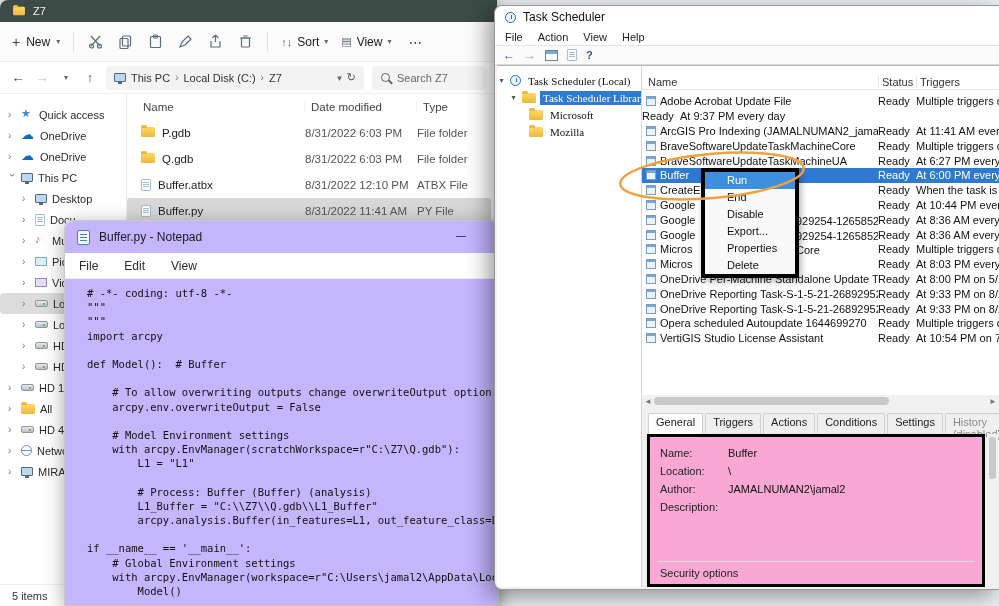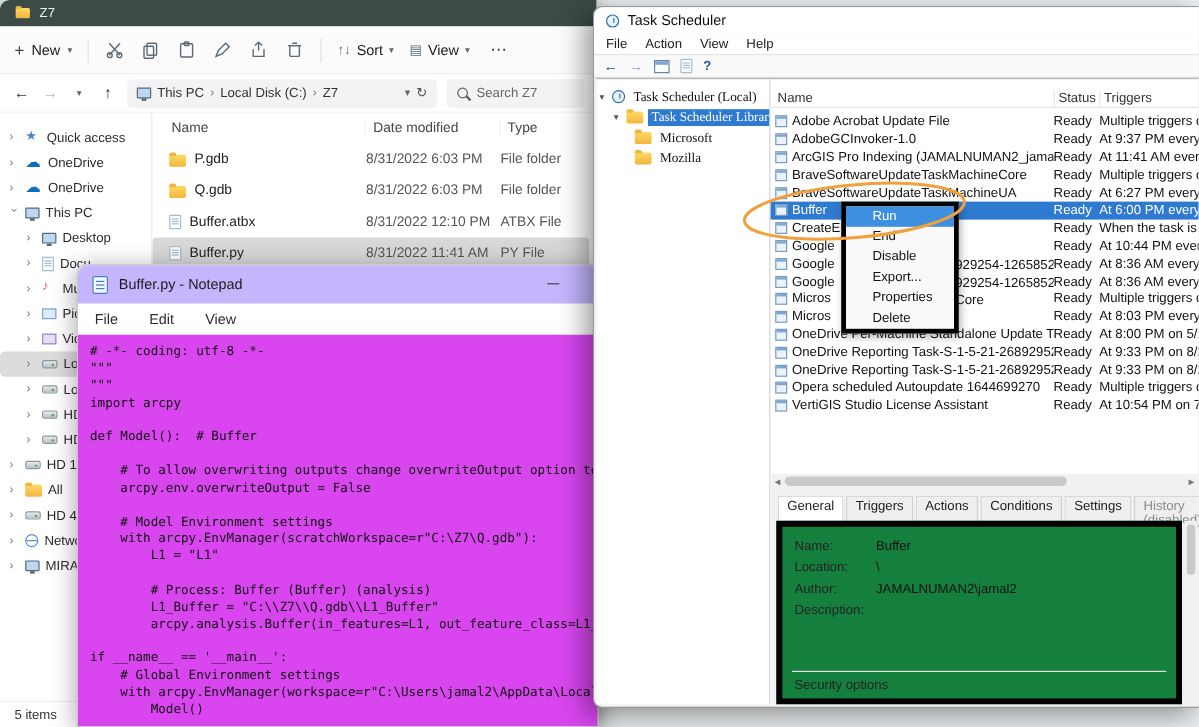--- a/index.html
+++ b/index.html
@@ -66,34 +66,34 @@
 .side-item .chev{width:8px;color:#777;font-size:10px;flex:none;}
 .side-item .chev.down{transform:rotate(90deg);}
 .side-item.ind{padding-left:22px;}
 .side-item.sel{background:#dcdcdc;border-radius:4px;margin-right:4px;}
 .exp-list{flex:1;position:relative;font-size:11.5px;overflow:hidden;}
 .list-head{display:flex;height:26px;align-items:center;color:#444;}
 .list-head .h1{width:178px;padding-left:16px;border-right:1px solid #f1f1f1;}
 .list-head .h2{width:112px;padding-left:6px;border-right:1px solid #f1f1f1;}
 .list-head .h3{flex:1;padding-left:6px;}
 .file-row{display:flex;height:26px;align-items:center;color:#222;margin-right:6px;border-radius:3px;}
-.file-row .f-name{width:172px;display:flex;align-items:flex-end;gap:7px;padding-left:14px;}
+.file-row .f-name{width:172px;display:flex;align-items:flex-start;gap:7px;padding-left:14px;}
 .file-row .f-date{width:112px;color:#555;padding-left:6px;}
 .file-row .f-type{flex:1;color:#555;padding-left:6px;}
 .file-row.sel{background:#d8d8d8;}
 .exp-status{position:absolute;left:0;right:0;bottom:0;height:22px;display:flex;align-items:center;padding-left:12px;font-size:11px;color:#333;border-top:1px solid #f0f0f0;background:#fff;}
 
 
 #notepad{left:64px;top:220px;width:435px;height:386px;border-radius:8px 8px 0 0;border:1px solid #c9c9c9;box-shadow:0 4px 20px rgba(0,0,0,.35);z-index:2;}
 .np-title{height:32px;display:flex;align-items:center;gap:9px;padding-left:12px;font-size:12px;color:#1b1b1b;border-radius:8px 8px 0 0;background:#c4b5fd;position:relative;}
 .np-ico{width:13px;height:15px;background:#f2f7ff;border:1px solid #4a7fbf;border-radius:2px;position:relative;flex:none;}
 .np-ico::before{content:"";position:absolute;left:2px;top:3px;width:7px;height:1px;background:#4a7fbf;box-shadow:0 3px 0 #4a7fbf,0 6px 0 #4a7fbf;}
 .np-min{position:absolute;right:32px;top:15px;width:10px;border-top:1.5px solid #444;}
 .np-menu{height:26px;display:flex;align-items:center;gap:26px;padding-left:14px;font-size:12px;color:#2b2b2b;background:#fff;border-bottom:1px solid #f0f0f0;}
-.np-body{position:absolute;top:58px;bottom:0;left:0;right:0;background:#d946ef;padding:8px 0 0 10px;overflow:hidden;}
+.np-body{position:absolute;top:58px;bottom:0;left:0;right:0;background:#c4b5fd;padding:8px 0 0 22px;overflow:hidden;}
 .code-line{font-family:"DejaVu Sans Mono","Liberation Mono",monospace;font-size:10.5px;height:14.2px;white-space:pre;color:#111;}
 
 
 #ts{left:494px;top:5px;width:505px;height:585px;background:#f0f0f0;border:1px solid #999;border-right:none;border-radius:8px 0 0 8px;box-shadow:-6px 6px 22px rgba(0,0,0,.4);z-index:3;}
 .ts-title{height:22px;display:flex;align-items:center;gap:7px;padding-left:10px;font-size:12px;color:#111;background:#fff;border-radius:8px 0 0 0;}
 .ts-menu{height:17px;display:flex;align-items:center;gap:15px;padding-left:10px;font-size:11px;color:#222;background:#fff;}
 .ts-toolbar{height:20px;display:flex;align-items:center;gap:9px;padding-left:8px;background:#fafafa;border-top:1px solid #e4e4e4;border-bottom:1px solid #d9d9d9;}
 .ts-nav{font-size:12px;color:#2456a0;}
 .ts-nav.dim{color:#8aa4c8;}
 .ts-help{font-size:11px;font-weight:bold;color:#2456a0;}
@@ -116,21 +116,21 @@
 .task-row .tail{position:absolute;left:154px;top:0;line-height:14.8px;}
 .task-row.sel{background:#2f7ad1;color:#fff;}
 .ts-hscroll{position:absolute;left:0;right:0;top:329px;height:12px;background:#f1f1f1;display:flex;align-items:center;}
 .ts-hscroll .ar{width:12px;text-align:center;font-size:8px;color:#777;}
 .ts-hscroll .thumb{height:8px;width:235px;background:#c9c9c9;border-radius:4px;}
 .ts-details{position:absolute;left:0;right:0;top:341px;bottom:0;background:#f0f0f0;}
 .ts-tabs{display:flex;gap:2px;padding:6px 0 0 6px;font-size:11px;color:#222;}
 .ts-tab{padding:2px 7px;border:1px solid #d0d0d0;border-bottom:none;background:#efefef;border-radius:2px 2px 0 0;}
 .ts-tab.active{background:#fff;}
 .ts-tab.dis{color:#8a8a8a;}
-.ts-det-body{position:absolute;left:5px;right:14px;top:27px;bottom:0;background:#15803d;border:5px solid #000000;padding:10px 0 0 10px;font-size:11px;color:#111;}
+.ts-det-body{position:absolute;left:5px;right:14px;top:27px;bottom:0;background:#f9a8d4;border:3px solid #000000;padding:10px 0 0 10px;font-size:11px;color:#111;}
 .det-row{display:flex;margin-bottom:6px;}
 .det-label{width:68px;color:#222;}
 .det-sep{position:absolute;left:8px;right:8px;bottom:22px;border-top:1px solid #e0e0e0;}
 .det-sec{position:absolute;left:10px;bottom:5px;color:#222;}
 .det-vscroll{position:absolute;right:2px;top:27px;bottom:2px;width:10px;background:#f1f1f1;}
 .det-vscroll .thumb{position:absolute;left:1.5px;top:3px;width:7px;height:42px;background:#c9c9c9;border-radius:3px;}
 
 
 .ctx-menu{position:absolute;left:206px;top:162px;width:98px;background:#f9f9f9;border:4px solid #000000;box-shadow:2px 3px 7px rgba(0,0,0,.3);z-index:6;font-size:11px;}
 .ctx-item{height:17px;line-height:17px;padding-left:22px;color:#111;}
@@ -434,24 +434,20 @@
       <div class="ts-rows">
         <div class="task-row">
               <span class="c-name">
                 <span class="ic task"></span>
                 <span>Adobe Acrobat Update File</span>
               </span>
               <span class="c-status">Ready</span>
               <span class="c-trig">Multiple triggers defi</span>
             </div>
         <div class="task-row">
-              <span class="c-name">
-                <span class="ic task"></span>
-                <span>AdobeGCInvoker-1.0</span>
-              </span>
               <span class="c-status">Ready</span>
               <span class="c-trig">At 9:37 PM every day</span>
             </div>
         <div class="task-row">
               <span class="c-name">
                 <span class="ic task"></span>
                 <span>ArcGIS Pro Indexing (JAMALNUMAN2_jamal2)</span>
               </span>
               <span class="c-status">Ready</span>
               <span class="c-trig">At 11:41 AM every day</span>

